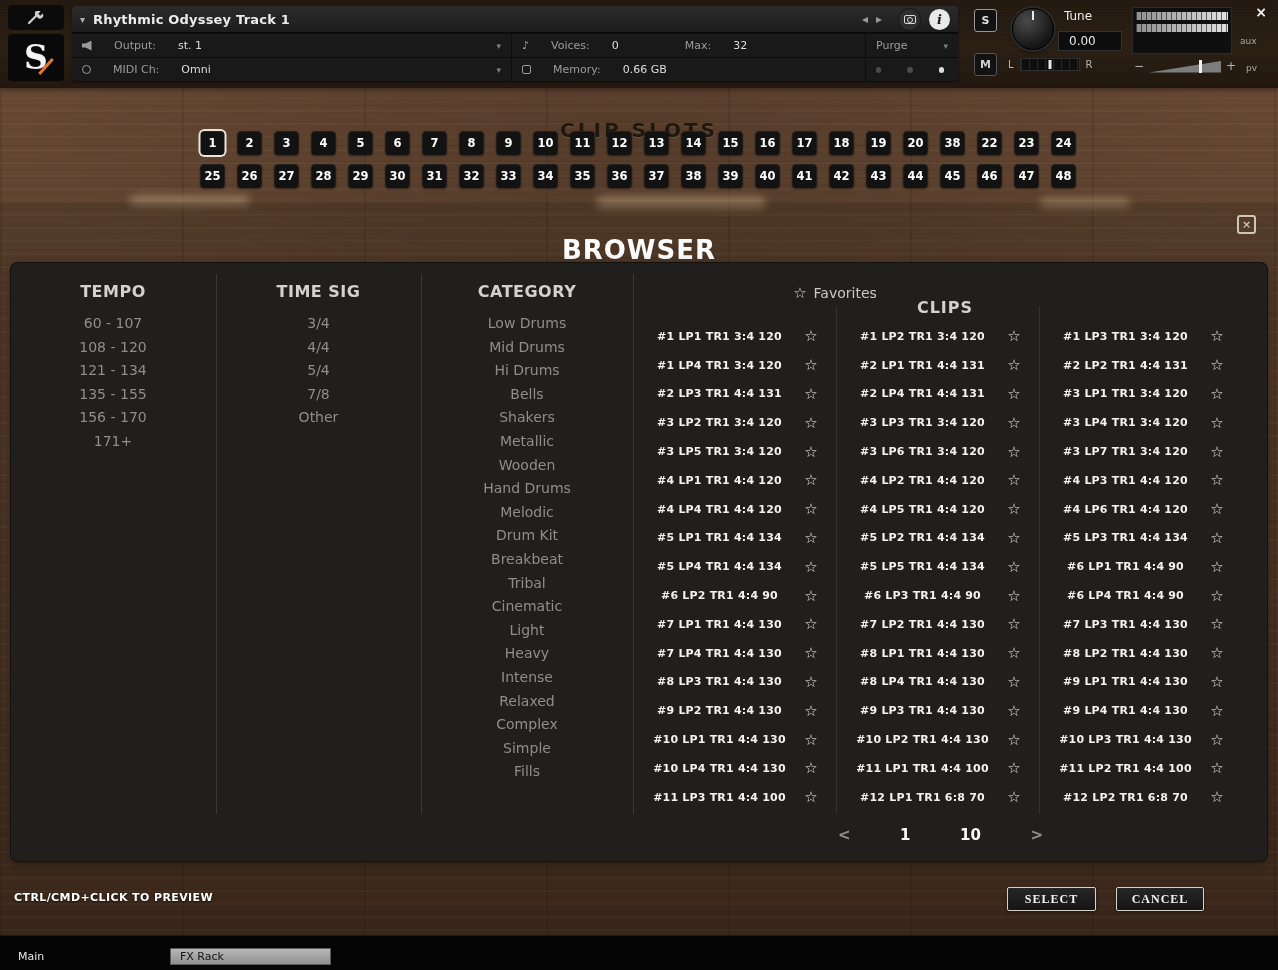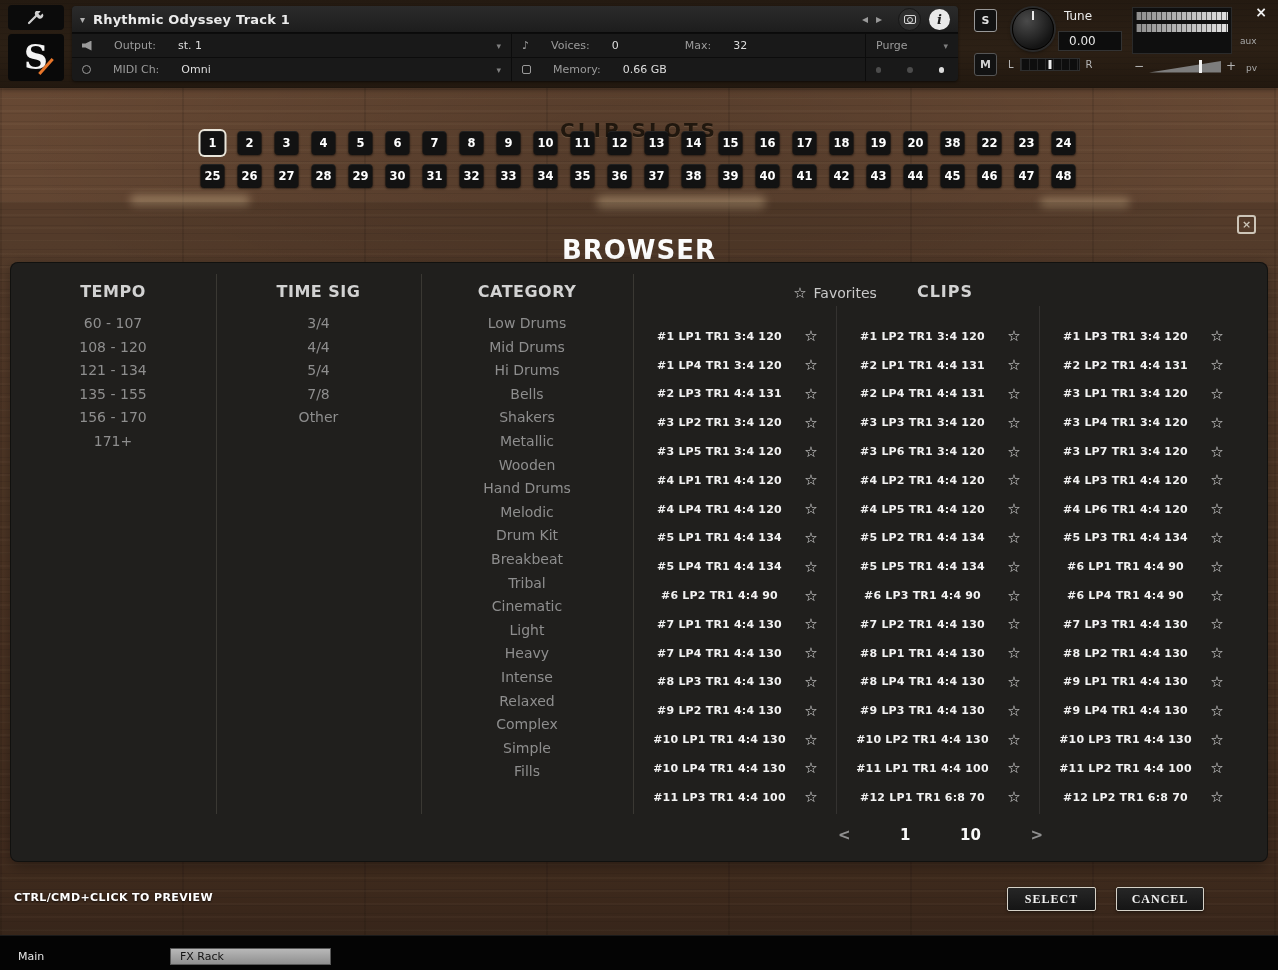--- a/index.html
+++ b/index.html
@@ -103,21 +103,21 @@
   .v1{left:206px;} .v2{left:411px;} .v3{left:623px;}
   .vclip{top:44px;height:508px;background:#343230;}
   .v4{left:826px;} .v5{left:1029px;}
   .colhead{position:absolute;top:20px;text-align:center;color:#d2d2d2;font-size:16px;font-weight:bold;letter-spacing:0.5px;}
   .h-tempo{left:0;width:206px;}
   .h-timesig{left:206px;width:205px;}
   .h-category{left:411px;width:212px;}
   .fav-header{position:absolute;left:740px;top:22px;width:170px;display:flex;align-items:center;justify-content:center;
     gap:7px;color:#c9c9c9;font-size:14px;cursor:pointer;}
   .fav-header .fav-star{font-size:15px;color:#d8d8d8;}
-  .h-clips{left:880px;width:110px;letter-spacing:1px;}
+  .h-clips{left:880px;width:110px;letter-spacing:1px;margin-top:16px;}
   .filter-list{position:absolute;top:50px;text-align:center;font-size:14px;color:#8e8e8e;}
   .l-tempo{left:0;width:206px;}
   .l-timesig{left:206px;width:205px;}
   .l-category{left:411px;width:212px;}
   .fitem{line-height:23.6px;height:23.6px;cursor:pointer;}
   .clips-grid{position:absolute;left:623px;top:60px;width:609px;display:grid;grid-template-columns:repeat(3,203px);
     grid-auto-rows:28.8px;}
   .clip{display:flex;align-items:center;padding:0 16px 0 8px;gap:4px;cursor:pointer;}
   .clip-label{flex:1;text-align:center;color:#f2f2f2;font-size:11px;font-weight:bold;letter-spacing:0.2px;white-space:nowrap;}
   .clip-star{color:#e0e0e0;font-size:15px;width:18px;text-align:center;cursor:pointer;}

